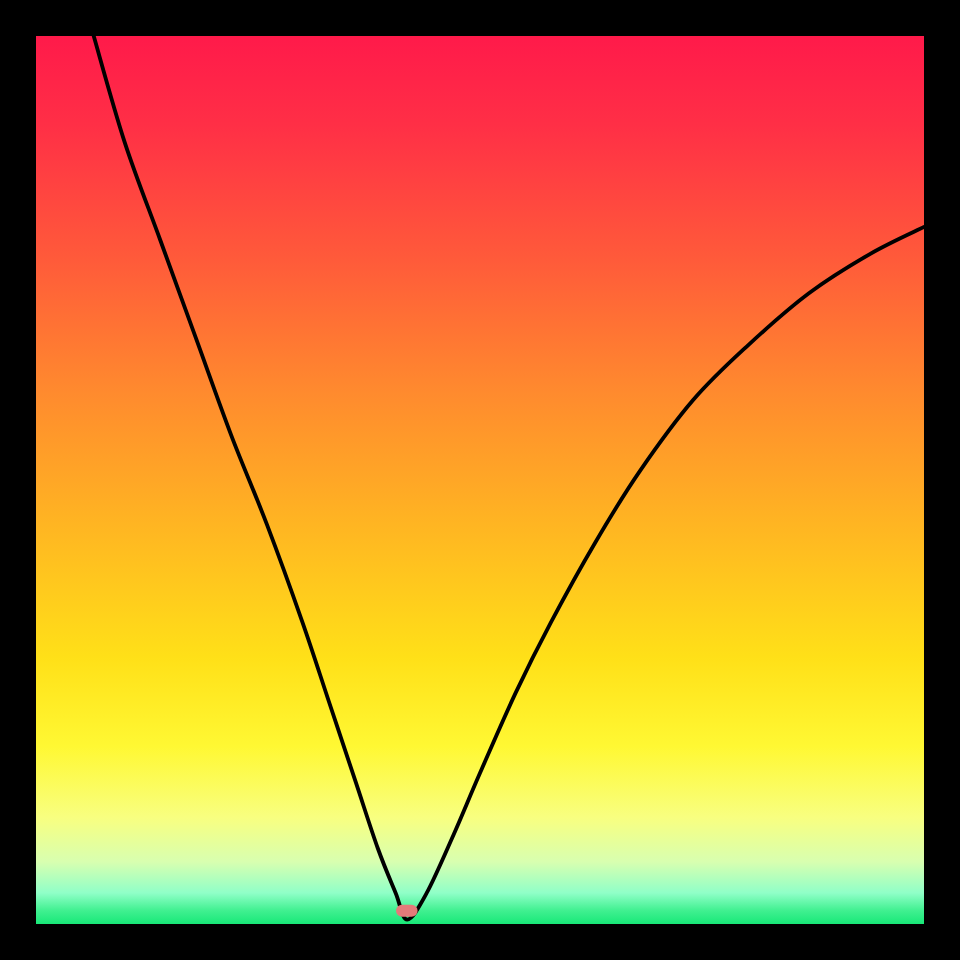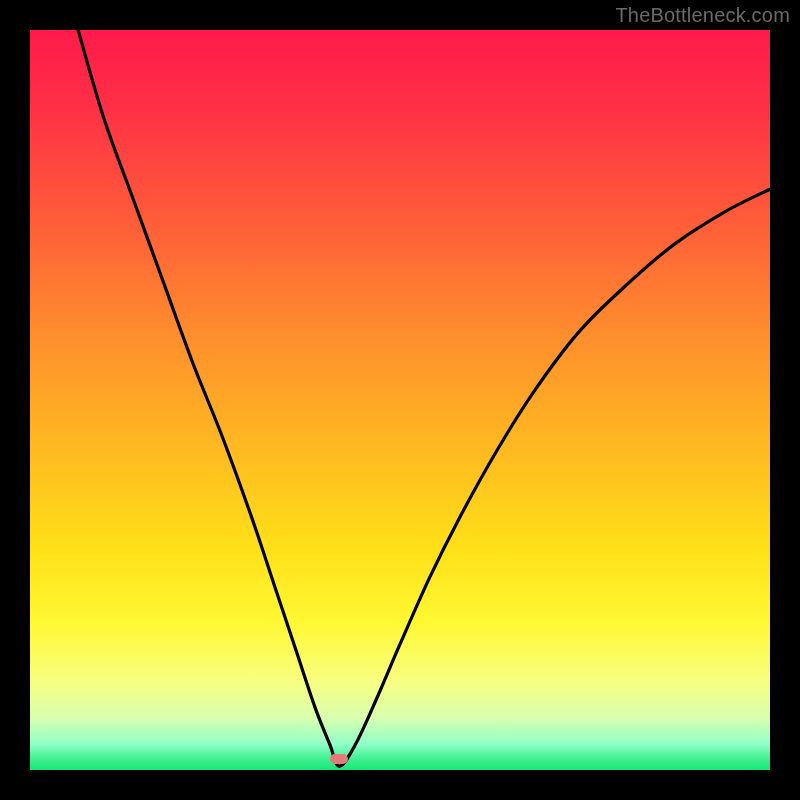--- a/index.html
+++ b/index.html
@@ -52,21 +52,20 @@
     border-radius: 5px;
     transform: translate(-50%, -50%);
     z-index: 15;
   }
 </style>
 </head>
 <body>
 
 <div class="frame">
 
-  <div class="watermark">TheBottleneck.com</div>
 
   <div class="plot-area">
 
     <svg class="gradient" viewBox="0 0 740 740" preserveAspectRatio="none">
       <defs>
         <linearGradient id="bg-grad" x1="0" y1="0" x2="0" y2="1">
             <stop offset="0%" stop-color="#ff1a4a"></stop>
             <stop offset="10%" stop-color="#ff2f46"></stop>
             <stop offset="25%" stop-color="#ff5a3a"></stop>
             <stop offset="40%" stop-color="#ff8a2e"></stop>

